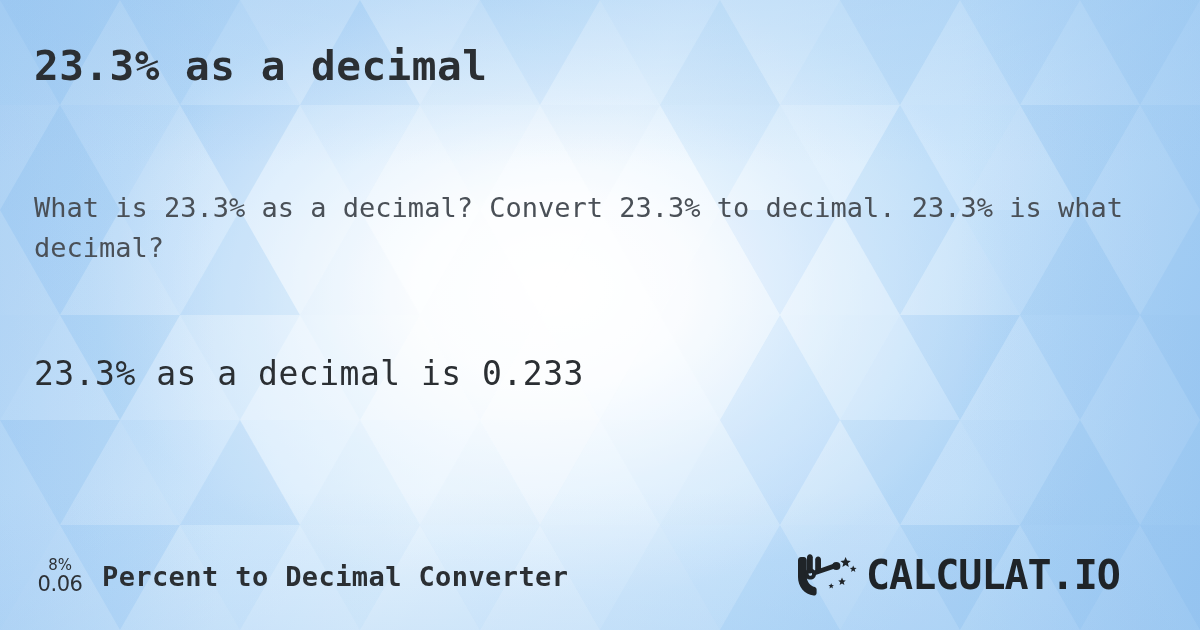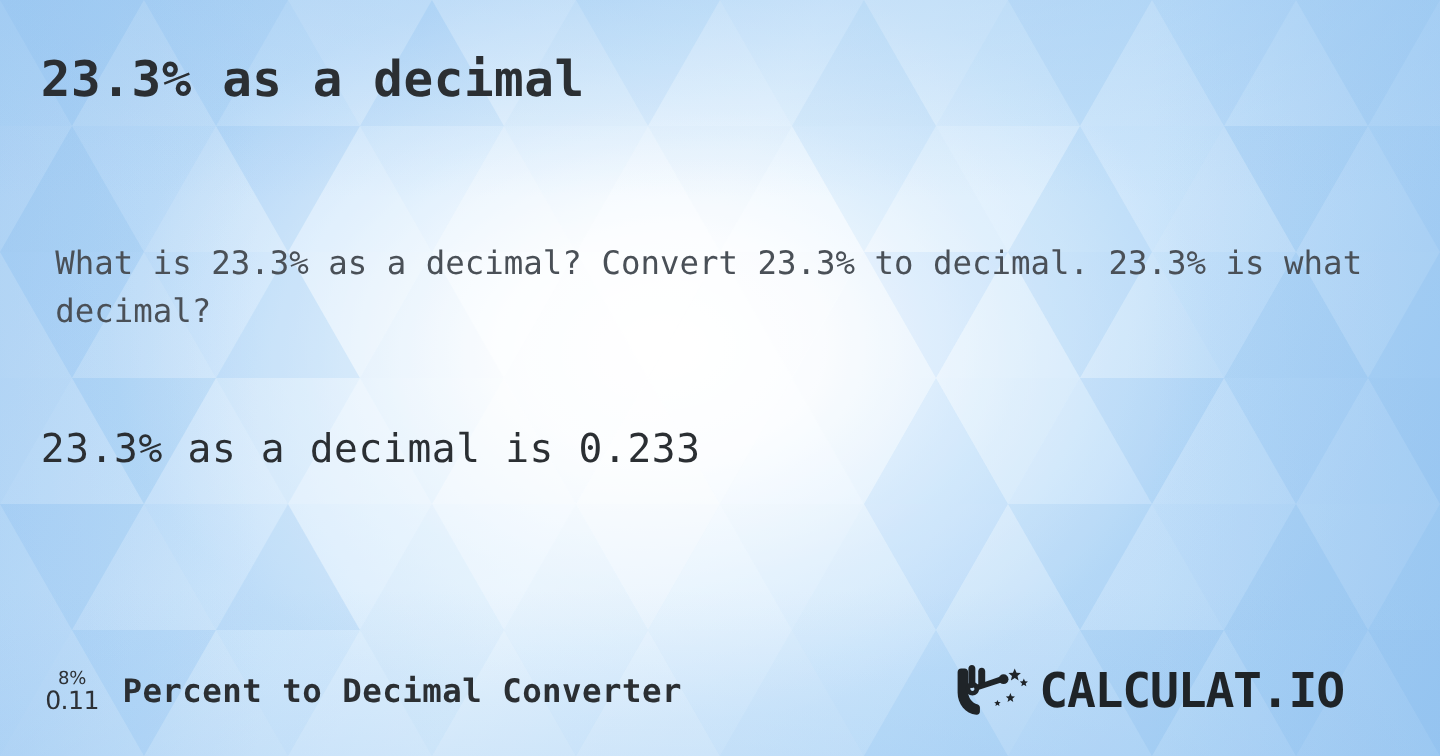--- a/index.html
+++ b/index.html
@@ -61,21 +61,21 @@
     letter-spacing: 0.5px;
     color: #2b2f33;
     white-space: nowrap;
   }
 
   .description {
     position: absolute;
     left: 30px;
     top: 184px;
     width: 1146px;
-    margin: 16px;
+    margin: 4px;
     font-size: 27px;
     line-height: 40px;
     font-weight: 400;
     color: #4a5057;
     letter-spacing: 0px;
   }
 
   .answer {
     position: absolute;
     left: 34px;
@@ -310,21 +310,21 @@
     <p class="description">What is 23.3% as a decimal? Convert 23.3% to decimal. 23.3% is what decimal?</p>
 
     <p class="answer">23.3% as a decimal is 0.233</p>
 
     <div class="footer">
 
       <div class="footer-left">
 
         <div class="brand-mark">
           <span class="bm-top">8%</span>
-          <span class="bm-bottom">0.11</span>
+          <span class="bm-bottom">0.06</span>
         </div>
 
         <span class="footer-title">Percent to Decimal Converter</span>
       </div>
 
       <div class="footer-right">
 
         <svg class="wand-icon" width="62" height="46" viewBox="0 0 62 46" xmlns="http://www.w3.org/2000/svg">
           <g fill="#1f2428">
 

